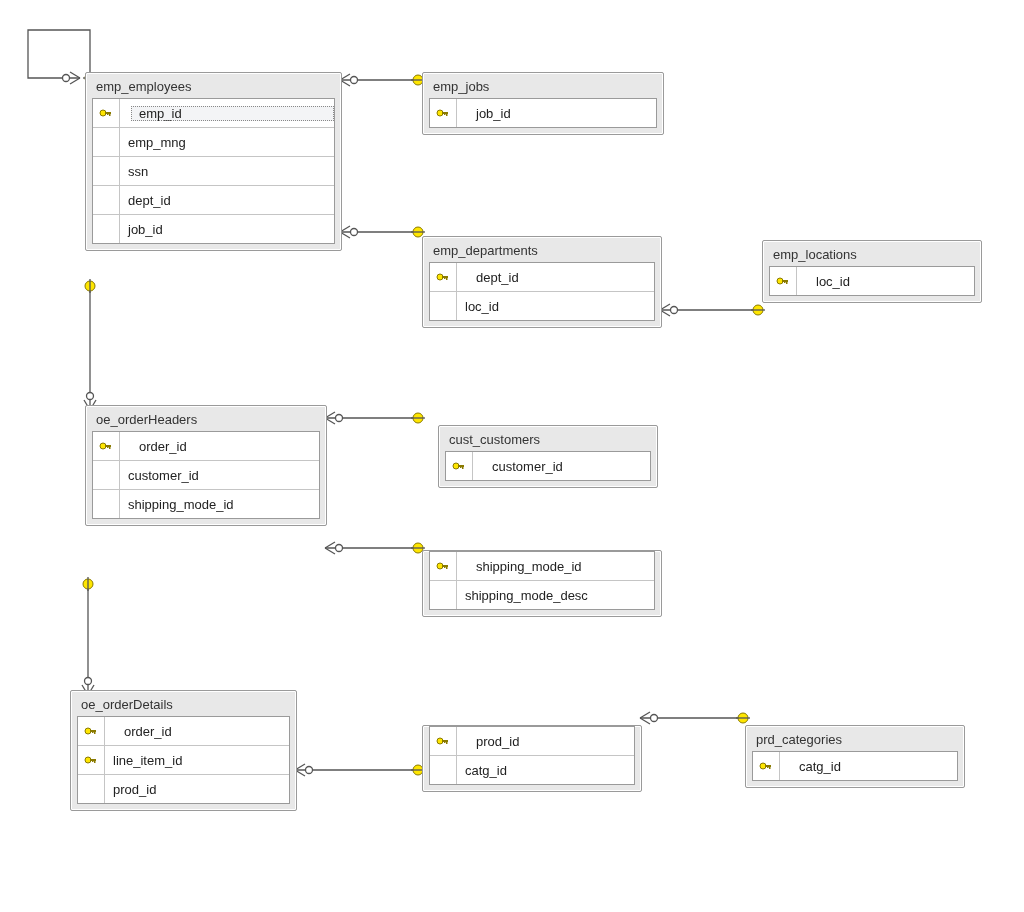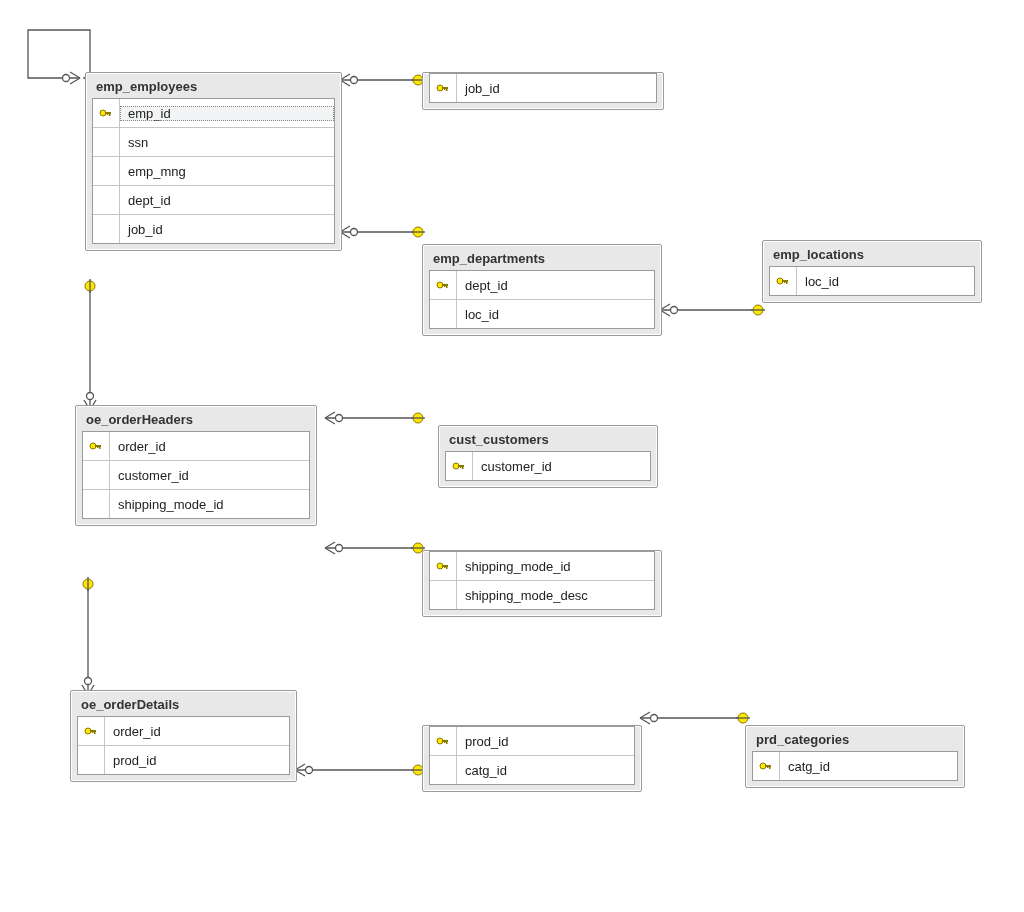--- a/index.html
+++ b/index.html
@@ -1,21 +1,21 @@
 <!DOCTYPE html>
 <html><head>
 <meta charset="utf-8">
 <style>
   html,body{margin:0;padding:0;background:#fff;font-family:"Segoe UI",Tahoma,Arial,sans-serif;font-size:13px;color:#222;}
   .canvas{position:relative;width:1024px;height:912px;}
   .table{position:absolute;background:#e8e8e8;border:1px solid #9a9a9a;box-shadow:0 0 0 1px #fff inset;border-radius:2px;}
-  .table-title{padding:6px 10px 4px 10px;font-weight:700;color:#333;}
+  .table-title{padding:6px 10px 4px 10px;font-weight:400;color:#333;}
   .table-body{margin:0 6px 6px 6px;background:#fff;border:1px solid #9a9a9a;}
   .row{display:flex;align-items:center;height:28px;border-top:1px solid #c5c5c5;}
-  .row:first-child{border-top:none;}
+  .row:first-child{border-top:none;gap:11px;}
   .keycell{width:26px;min-width:26px;display:flex;align-items:center;justify-content:center;border-right:1px solid #c5c5c5;height:100%;}
   .col{padding:0 8px;flex:1;white-space:nowrap;}
   .row.selected .col{background:#f3f4f6;outline:1px dotted #888;outline-offset:-1px;}
   svg.rel{position:absolute;left:0;top:0;pointer-events:none;}
   .key-icon{display:inline-block;}
 </style>
 </head>
 <body>
 
 <div class="canvas">
@@ -109,54 +109,55 @@
               <circle cx="4" cy="5" r="3" fill="#ffe600" stroke="#8a7a00" stroke-width="1"></circle>
               <rect x="6" y="4" width="6" height="2" fill="#8a7a00"></rect>
               <rect x="10" y="4" width="1.5" height="4" fill="#8a7a00"></rect>
               <rect x="8" y="4" width="1.5" height="3" fill="#8a7a00"></rect>
             </svg>
           </div>
           <div class="col">emp_id</div>
         </div>
         <div class="row">
           <div class="keycell"></div>
+          <div class="col">emp_mng</div>
+        </div>
+        <div class="row">
+          <div class="keycell"></div>
           <div class="col">ssn</div>
         </div>
         <div class="row">
           <div class="keycell"></div>
-          <div class="col">emp_mng</div>
-        </div>
-        <div class="row">
-          <div class="keycell"></div>
           <div class="col">dept_id</div>
         </div>
         <div class="row">
           <div class="keycell"></div>
           <div class="col">job_id</div>
         </div>
       </div>
   </div>
 
   <div class="table" style="left:422px;top:72px;width:240px">
+    <div class="table-title">emp_jobs</div>
     <div class="table-body">
         <div class="row">
           <div class="keycell">
             <svg width="14" height="10" viewBox="0 0 14 10" class="key-icon">
               <circle cx="4" cy="5" r="3" fill="#ffe600" stroke="#8a7a00" stroke-width="1"></circle>
               <rect x="6" y="4" width="6" height="2" fill="#8a7a00"></rect>
               <rect x="10" y="4" width="1.5" height="4" fill="#8a7a00"></rect>
               <rect x="8" y="4" width="1.5" height="3" fill="#8a7a00"></rect>
             </svg>
           </div>
           <div class="col">job_id</div>
         </div>
       </div>
   </div>
 
-  <div class="table" style="left:422px;top:244px;width:238px">
+  <div class="table" style="left:422px;top:236px;width:238px">
     <div class="table-title">emp_departments</div>
     <div class="table-body">
         <div class="row">
           <div class="keycell">
             <svg width="14" height="10" viewBox="0 0 14 10" class="key-icon">
               <circle cx="4" cy="5" r="3" fill="#ffe600" stroke="#8a7a00" stroke-width="1"></circle>
               <rect x="6" y="4" width="6" height="2" fill="#8a7a00"></rect>
               <rect x="10" y="4" width="1.5" height="4" fill="#8a7a00"></rect>
               <rect x="8" y="4" width="1.5" height="3" fill="#8a7a00"></rect>
             </svg>
@@ -180,21 +181,21 @@
               <rect x="6" y="4" width="6" height="2" fill="#8a7a00"></rect>
               <rect x="10" y="4" width="1.5" height="4" fill="#8a7a00"></rect>
               <rect x="8" y="4" width="1.5" height="3" fill="#8a7a00"></rect>
             </svg>
           </div>
           <div class="col">loc_id</div>
         </div>
       </div>
   </div>
 
-  <div class="table" style="left:75px;top:405px;width:240px">
+  <div class="table" style="left:85px;top:405px;width:240px">
     <div class="table-title">oe_orderHeaders</div>
     <div class="table-body">
         <div class="row">
           <div class="keycell">
             <svg width="14" height="10" viewBox="0 0 14 10" class="key-icon">
               <circle cx="4" cy="5" r="3" fill="#ffe600" stroke="#8a7a00" stroke-width="1"></circle>
               <rect x="6" y="4" width="6" height="2" fill="#8a7a00"></rect>
               <rect x="10" y="4" width="1.5" height="4" fill="#8a7a00"></rect>
               <rect x="8" y="4" width="1.5" height="3" fill="#8a7a00"></rect>
             </svg>
@@ -257,20 +258,31 @@
             <svg width="14" height="10" viewBox="0 0 14 10" class="key-icon">
               <circle cx="4" cy="5" r="3" fill="#ffe600" stroke="#8a7a00" stroke-width="1"></circle>
               <rect x="6" y="4" width="6" height="2" fill="#8a7a00"></rect>
               <rect x="10" y="4" width="1.5" height="4" fill="#8a7a00"></rect>
               <rect x="8" y="4" width="1.5" height="3" fill="#8a7a00"></rect>
             </svg>
           </div>
           <div class="col">order_id</div>
         </div>
         <div class="row">
+          <div class="keycell">
+            <svg width="14" height="10" viewBox="0 0 14 10" class="key-icon">
+              <circle cx="4" cy="5" r="3" fill="#ffe600" stroke="#8a7a00" stroke-width="1"></circle>
+              <rect x="6" y="4" width="6" height="2" fill="#8a7a00"></rect>
+              <rect x="10" y="4" width="1.5" height="4" fill="#8a7a00"></rect>
+              <rect x="8" y="4" width="1.5" height="3" fill="#8a7a00"></rect>
+            </svg>
+          </div>
+          <div class="col">line_item_id</div>
+        </div>
+        <div class="row">
           <div class="keycell"></div>
           <div class="col">prod_id</div>
         </div>
       </div>
   </div>
 
   <div class="table" style="left:422px;top:725px;width:218px">
     <div class="table-body">
         <div class="row">
           <div class="keycell">

